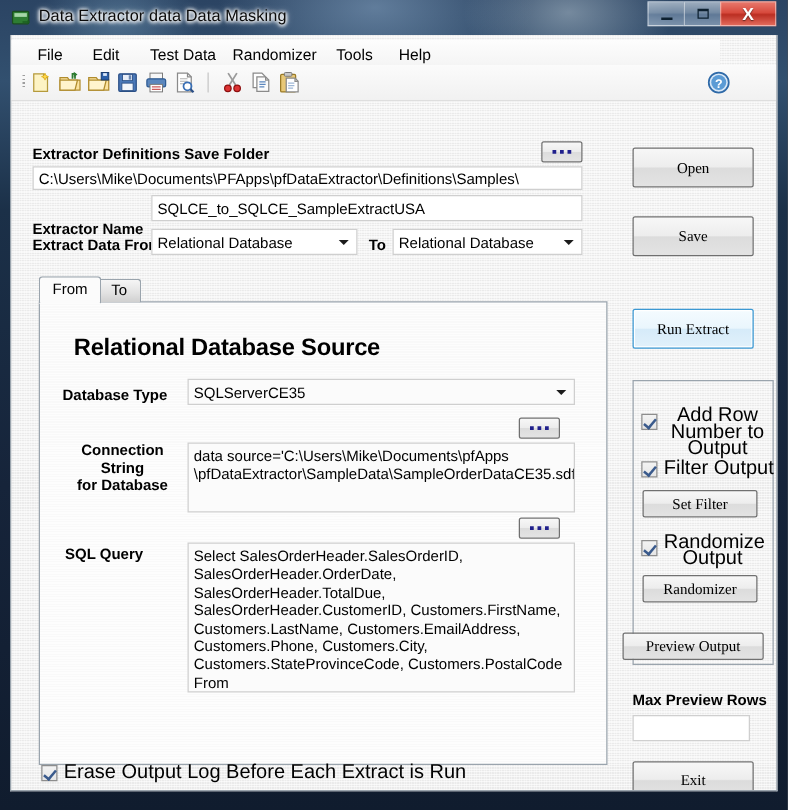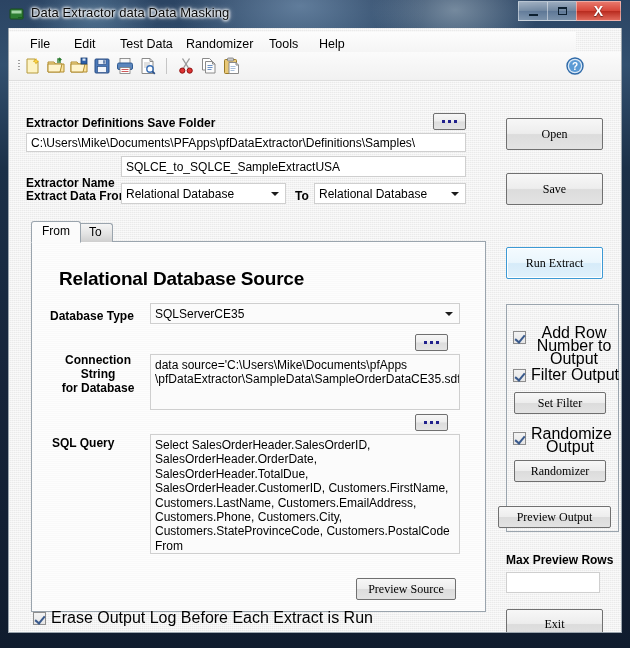--- a/index.html
+++ b/index.html
@@ -542,21 +542,20 @@
     <div class="textbox multiline" style="left:141px; top:406px; width:310px; height:120px; background:#fbfbfb;">Select SalesOrderHeader.SalesOrderID,
 SalesOrderHeader.OrderDate, SalesOrderHeader.TotalDue,
 SalesOrderHeader.CustomerID, Customers.FirstName,
 Customers.LastName, Customers.EmailAddress,
 Customers.Phone, Customers.City,
 Customers.StateProvinceCode, Customers.PostalCode From
 SalesOrderHeader Inner Join Customers On
 SalesOrderHeader.CustomerID = Customers.CustomerID
 Order By SalesOrderHeader.CustomerID,</div>
 
-    <div class="btn" style="left:347px; top:550px; width:100px; height:22px;">Preview Source</div>
 
     <div class="cbwrap" style="left:24px; top:584px;">
       <span class="cbox checked"></span>
       <span class="cblabel">Erase Output Log Before Each Extract is Run</span>
     </div>
 
     <div class="btn" style="left:497px; top:90px; width:97px; height:32px;">Open</div>
     <div class="btn" style="left:497px; top:145px; width:97px; height:32px;">Save</div>
     <div class="btn focused" style="left:497px; top:219px; width:97px; height:32px;">Run Extract</div>
 

